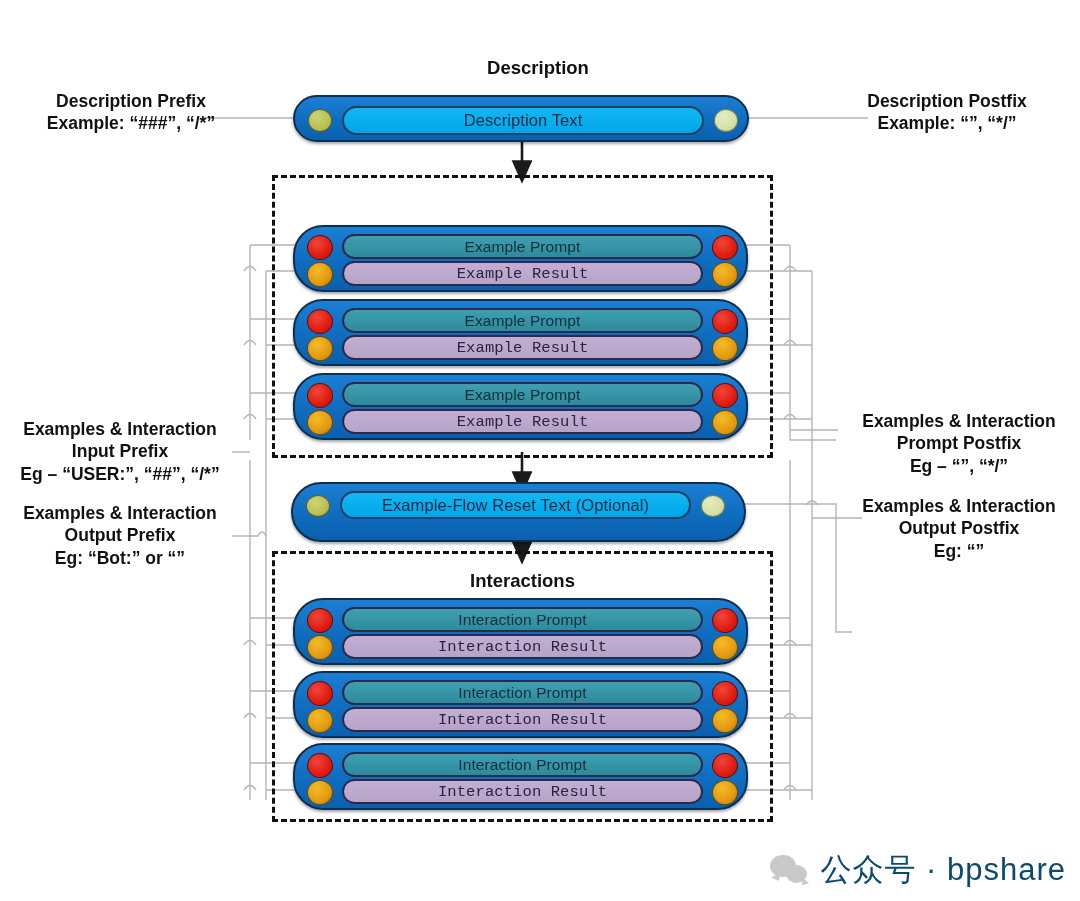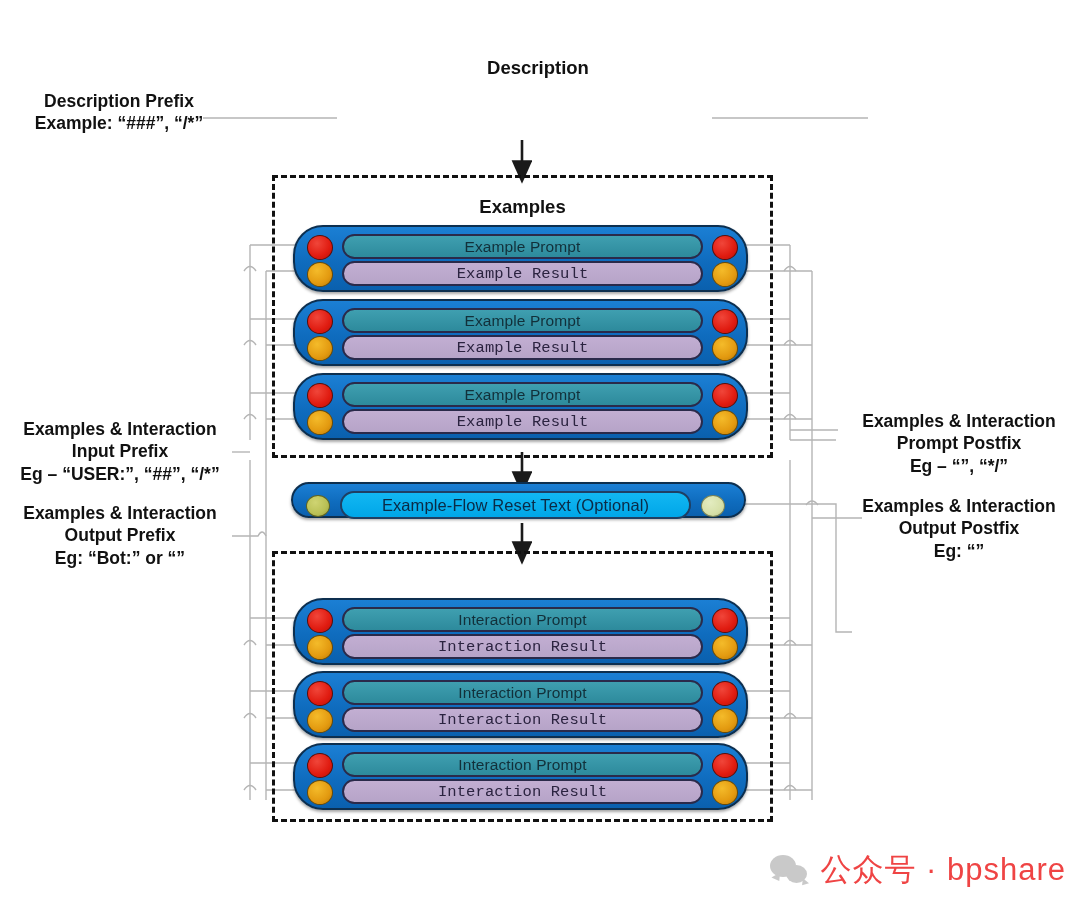--- a/index.html
+++ b/index.html
@@ -141,21 +141,21 @@
     text-align: right;
     color: #c9c9c9;
     user-select: none;
   }
   #wm-main {
     display: flex;
     align-items: center;
     justify-content: flex-end;
     gap: 10px;
     font-size: 31px;
-    color: #ef4444;
+    color: #0c4a6e;
     letter-spacing: 1px;
   }
   #wm-sub {
     font-size: 16px;
     color: #c9c9c9;
     margin-top: 2px;
     margin-right: 4px;
   }
   .wechat-glyph {
     display: inline-block;
@@ -277,27 +277,32 @@
       <path d="M784,645 q6,-9 12,0"></path>
       <path d="M784,718 q6,-9 12,0"></path>
       <path d="M784,790 q6,-9 12,0"></path>
 
       <path d="M732,504 L836,504 L836,632 L852,632"></path>
     </g>
   </svg>
 
   <div class="section-title" style="left:0; top:57px; width:1076px;">Description</div>
 
-  <div class="section-title" style="left:272px; top:196px; width:501px;">Examples</div>
-
+
+  <div class="section-title" style="left:272px; top:570px; width:501px;">Interactions</div>
 
   <div class="dashed-box" style="left:272px; top:175px; width:501px; height:283px;"></div>
 
   <div class="dashed-box" style="left:272px; top:551px; width:501px; height:271px;"></div>
 
+  <div class="card single" style="left:293px; top:95px; width:456px; height:47px;">
+    <div class="dot olive" style="left:13px; top:12px; width:24px; height:23px;"></div>
+    <div class="pill desc" style="left:47px; top:9px; width:362px; height:29px;">Description Text</div>
+    <div class="dot pale" style="left:419px; top:12px; width:24px; height:23px;"></div>
+  </div>
 
   <div class="card" style="left:293px; top:225px; width:455px; height:67px;">
     <div class="dot red" style="left:12px; top:8px; width:26px; height:25px;"></div>
     <div class="pill prompt" style="left:47px; top:7px; width:361px; height:25px;">Example Prompt</div>
     <div class="dot red" style="left:417px; top:8px; width:26px; height:25px;"></div>
     <div class="dot orange" style="left:12px; top:35px; width:26px; height:25px;"></div>
     <div class="pill result" style="left:47px; top:34px; width:361px; height:25px;">Example Result</div>
     <div class="dot orange" style="left:417px; top:35px; width:26px; height:25px;"></div>
   </div>
 
@@ -312,21 +317,21 @@
 
   <div class="card" style="left:293px; top:373px; width:455px; height:67px;">
     <div class="dot red" style="left:12px; top:8px; width:26px; height:25px;"></div>
     <div class="pill prompt" style="left:47px; top:7px; width:361px; height:25px;">Example Prompt</div>
     <div class="dot red" style="left:417px; top:8px; width:26px; height:25px;"></div>
     <div class="dot orange" style="left:12px; top:35px; width:26px; height:25px;"></div>
     <div class="pill result" style="left:47px; top:34px; width:361px; height:25px;">Example Result</div>
     <div class="dot orange" style="left:417px; top:35px; width:26px; height:25px;"></div>
   </div>
 
-  <div class="card single" style="left:291px; top:482px; width:455px; height:36px;">
+  <div class="card single" style="left:291px; top:482px; width:455px; height:60px;">
     <div class="dot olive" style="left:13px; top:11px; width:24px; height:22px;"></div>
     <div class="pill reset" style="left:47px; top:7px; width:351px; height:28px;">Example-Flow Reset Text (Optional)</div>
     <div class="dot pale" style="left:408px; top:11px; width:24px; height:22px;"></div>
   </div>
 
   <div class="card" style="left:293px; top:598px; width:455px; height:67px;">
     <div class="dot red" style="left:12px; top:8px; width:26px; height:25px;"></div>
     <div class="pill prompt" style="left:47px; top:7px; width:361px; height:25px;">Interaction Prompt</div>
     <div class="dot red" style="left:417px; top:8px; width:26px; height:25px;"></div>
     <div class="dot orange" style="left:12px; top:35px; width:26px; height:25px;"></div>
@@ -345,23 +350,25 @@
 
   <div class="card" style="left:293px; top:743px; width:455px; height:67px;">
     <div class="dot red" style="left:12px; top:8px; width:26px; height:25px;"></div>
     <div class="pill prompt" style="left:47px; top:7px; width:361px; height:25px;">Interaction Prompt</div>
     <div class="dot red" style="left:417px; top:8px; width:26px; height:25px;"></div>
     <div class="dot orange" style="left:12px; top:35px; width:26px; height:25px;"></div>
     <div class="pill result" style="left:47px; top:34px; width:361px; height:25px;">Interaction Result</div>
     <div class="dot orange" style="left:417px; top:35px; width:26px; height:25px;"></div>
   </div>
 
-  <div class="label side-label" style="left:4px; top:90px; width:230px;">Description Prefix
+  <div class="label side-label" style="left:16px; top:90px; width:230px;">Description Prefix
 Example: “###”, “/*”</div>
 
+  <div class="label side-label" style="left:828px; top:90px; width:238px;">Description Postfix
+Example: “”,  “*/”</div>
 
   <div class="label side-label" style="left:4px; top:418px; width:232px;">Examples &amp; Interaction
 Input Prefix
 Eg – “USER:”, “##”, “/*”</div>
 
   <div class="label side-label" style="left:4px; top:502px; width:232px;">Examples &amp; Interaction
 Output Prefix
 Eg: “Bot:” or “”</div>
 
   <div class="label side-label" style="left:844px; top:410px; width:230px;">Examples &amp; Interaction

